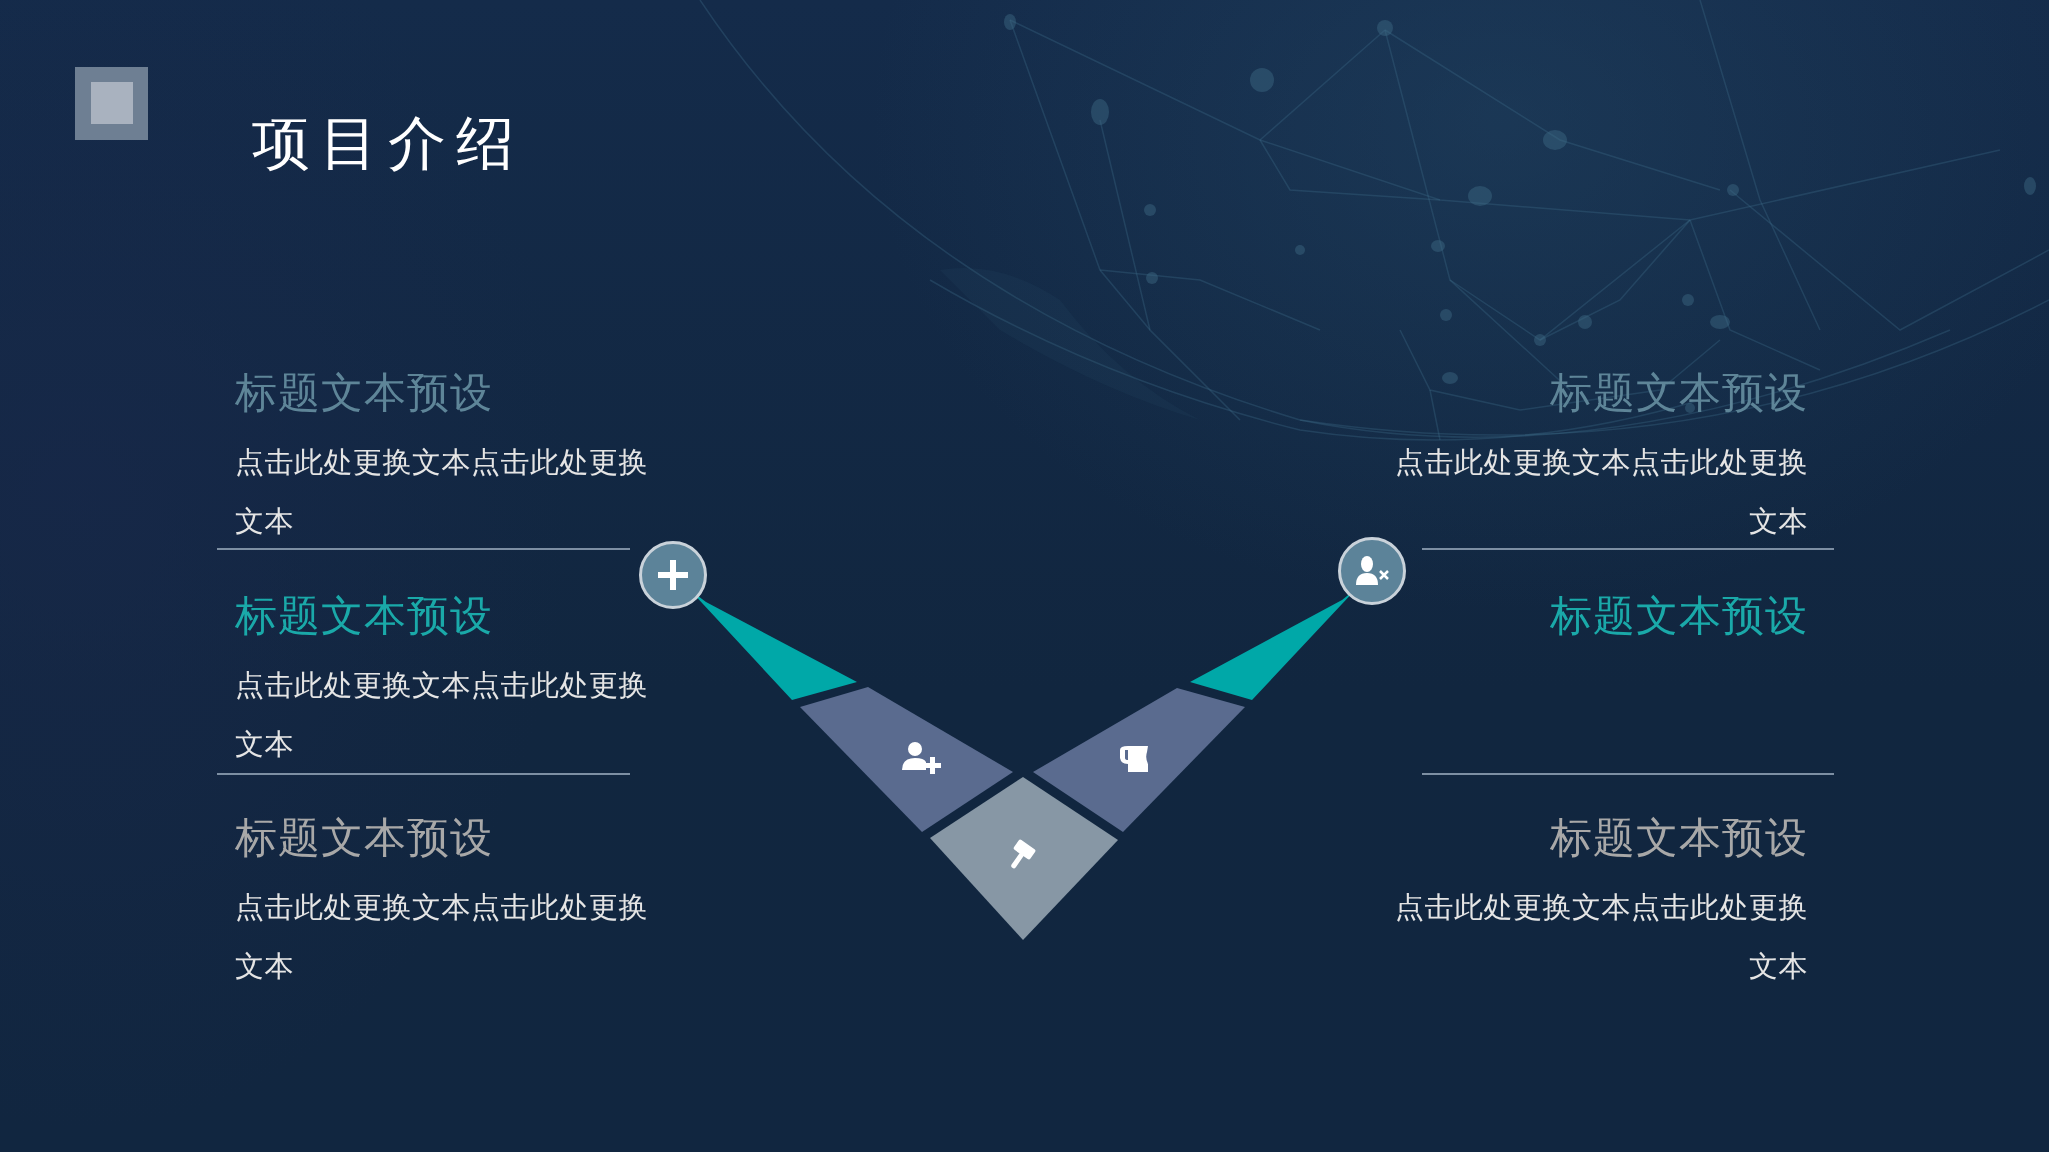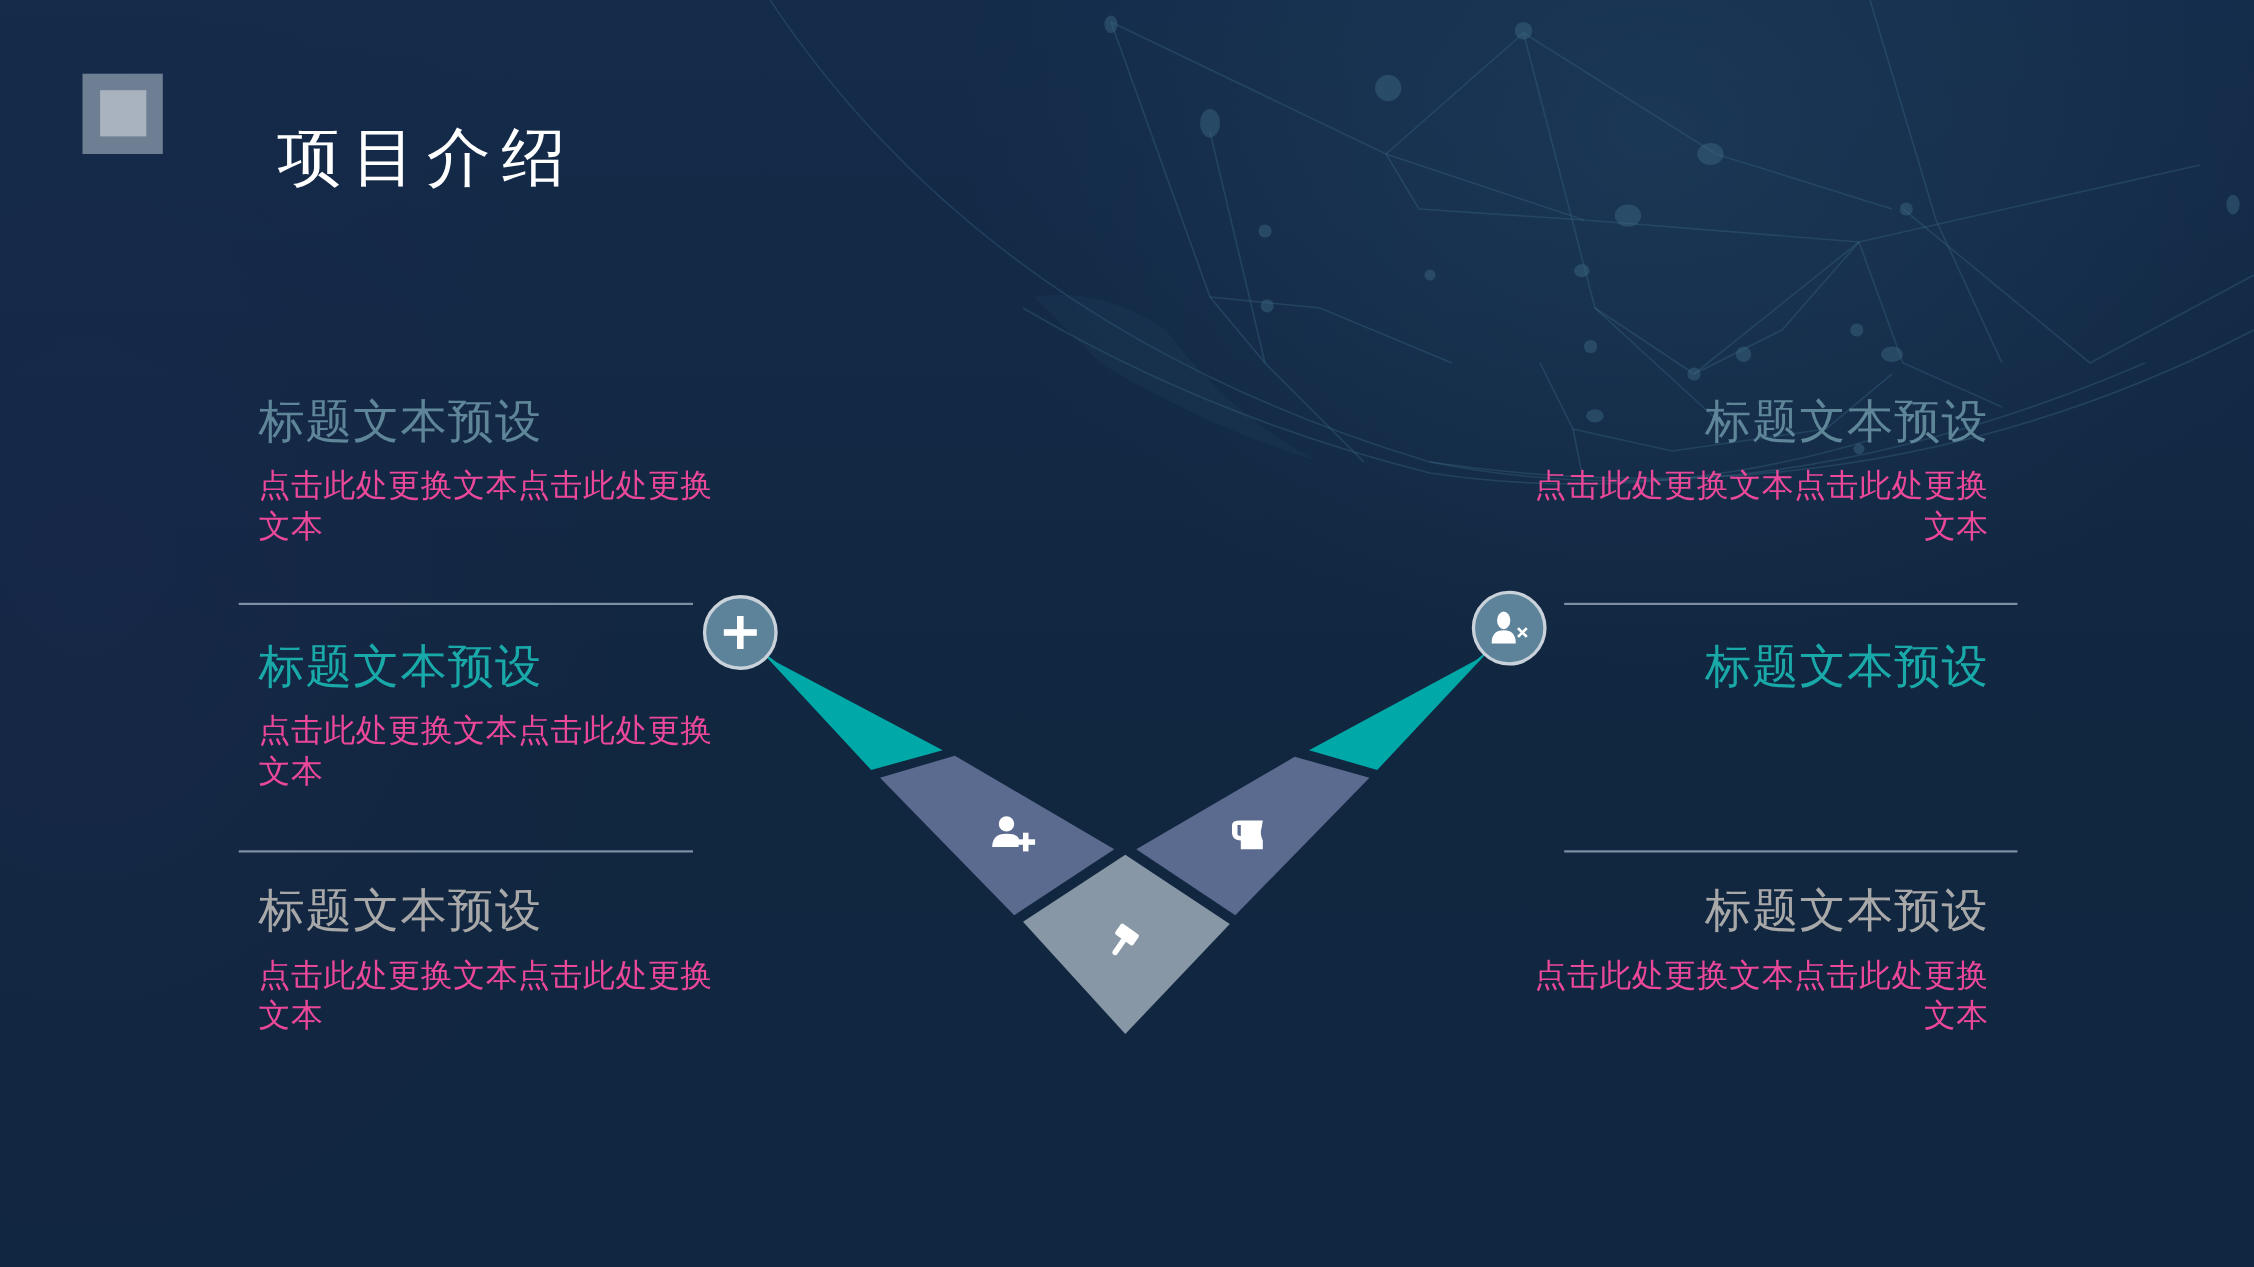--- a/index.html
+++ b/index.html
@@ -46,35 +46,36 @@
       font-size: 58px;
       color: #ffffff;
       letter-spacing: 10px;
       line-height: 72px;
       font-weight: normal;
       margin-left: 48px;
     }
     .block {
       position: absolute;
       width: 440px;
+      margin-top: 10px;
     }
     .block.left { left: 235px; text-align: left; }
     .block.right { left: 1368px; text-align: right; }
     .block .heading {
       font-size: 42px;
       line-height: 52px;
       letter-spacing: 1px;
       margin: 0;
       font-weight: normal;
     }
     .block .desc {
       margin-top: 14px;
       font-size: 29px;
-      line-height: 37px;
-      color: #ec4899;
+      line-height: 59px;
+      color: #e5e5e5;
       letter-spacing: 0.5px;
     }
     .divider {
       position: absolute;
       height: 2px;
       background: #7d8fa3;
     }
     .diagram {
       position: absolute;
       left: 0; top: 0;

